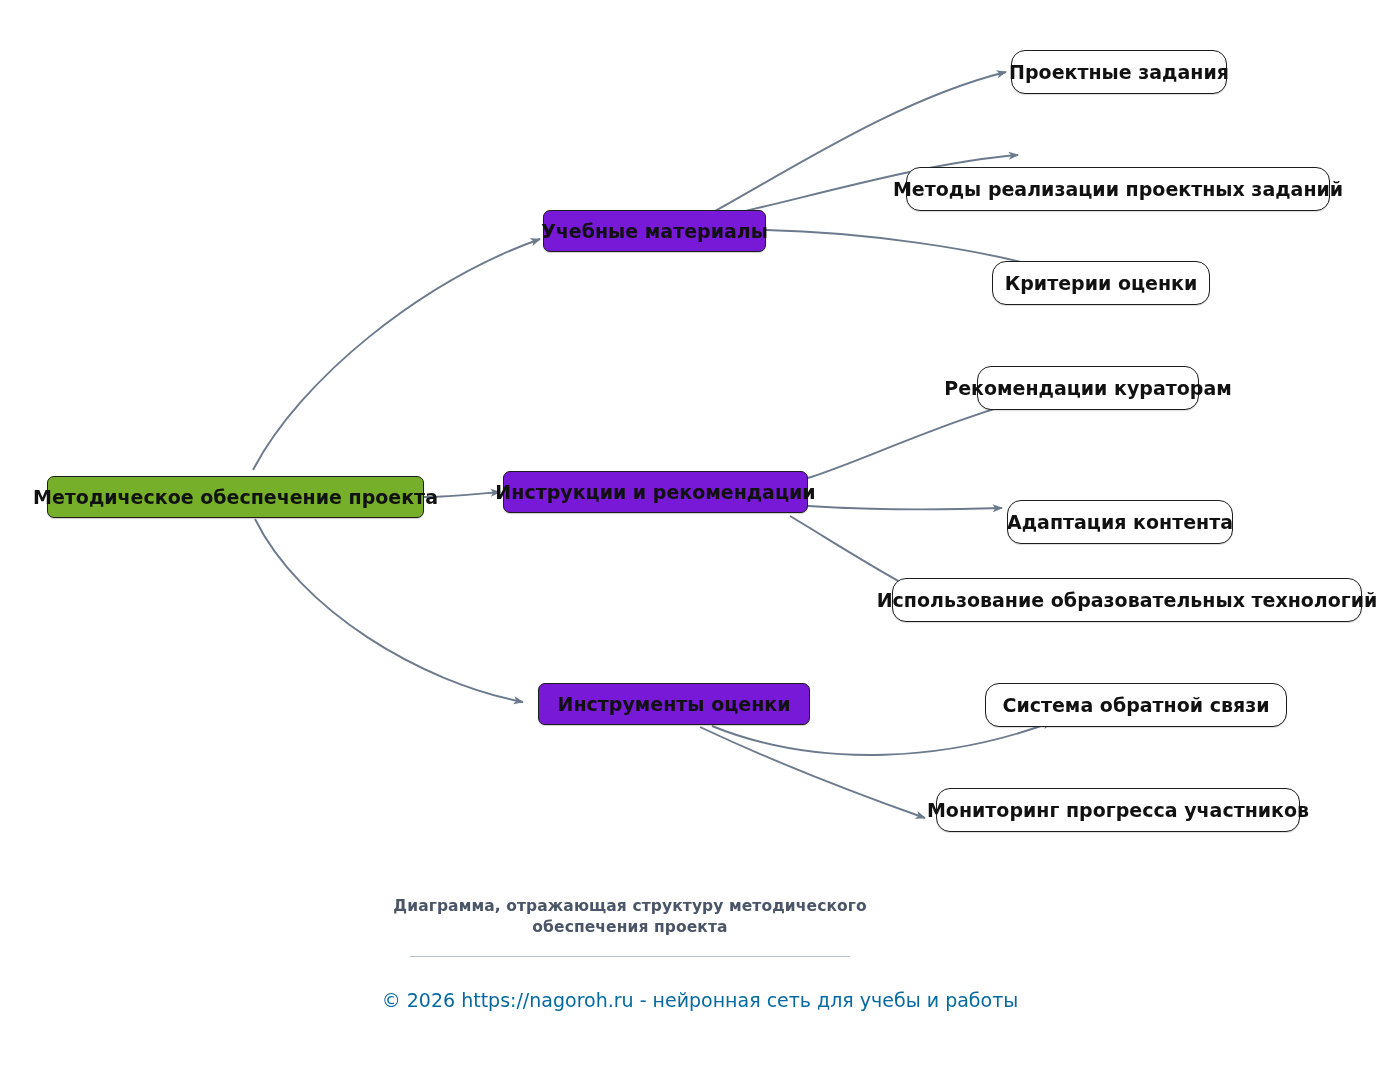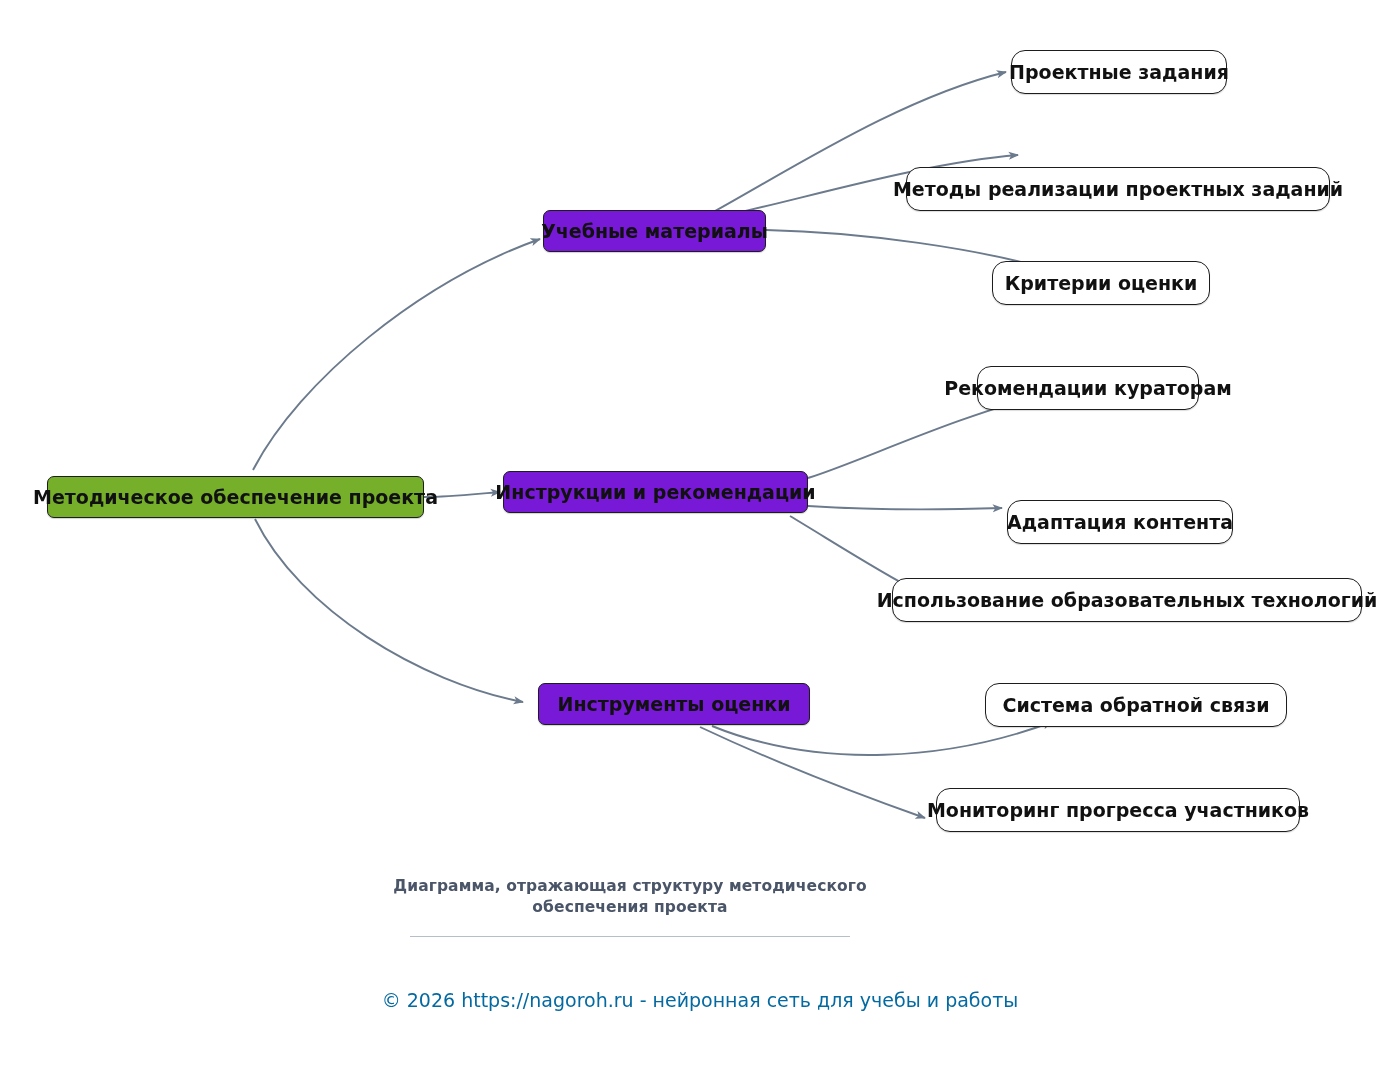--- a/index.html
+++ b/index.html
@@ -81,21 +81,21 @@
     padding: 0 18px;
     height: 44px;
     border-radius: 14px;
     box-shadow: 0 1px 1px rgba(0,0,0,0.14);
   }
 
   
   #caption-block {
     position: absolute;
     left: 0;
-    top: 876px;
+    top: 896px;
     width: 1260px;
     text-align: center;
   }
   #caption-title {
     font-size: 15.5px;
     font-weight: bold;
     color: #4a5568;
     line-height: 1.35;
     letter-spacing: 0.1px;
   }

